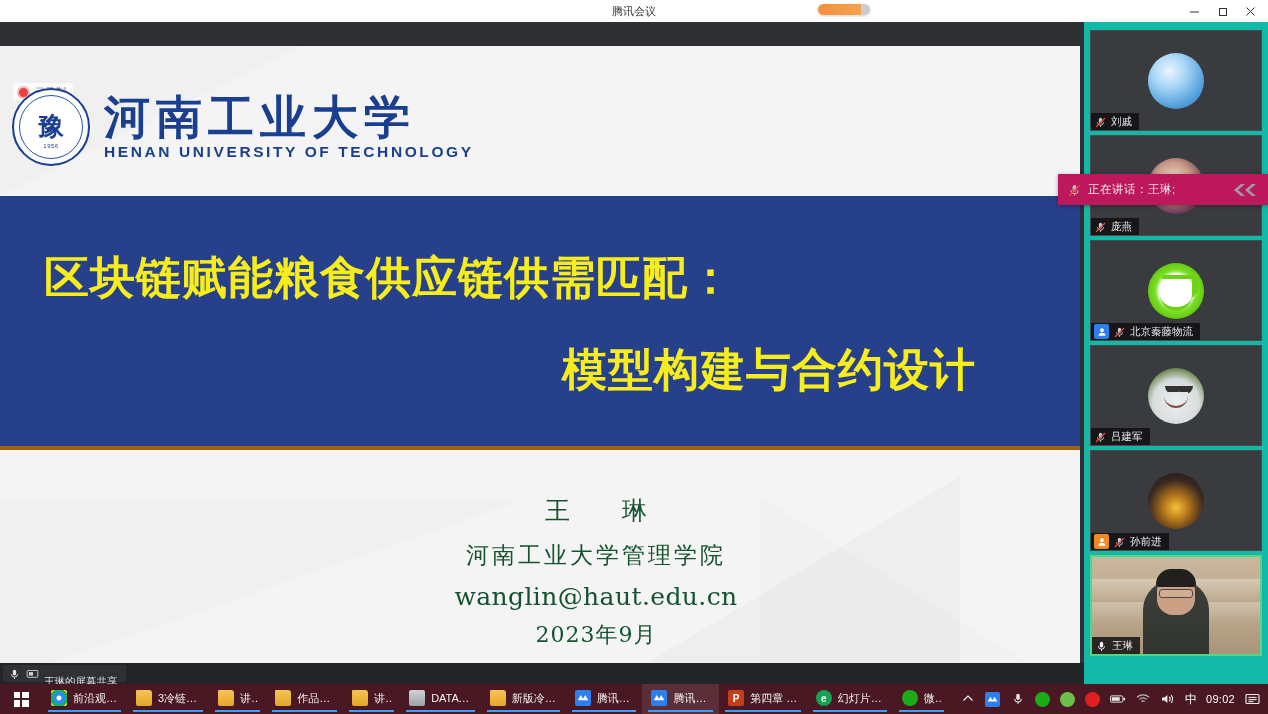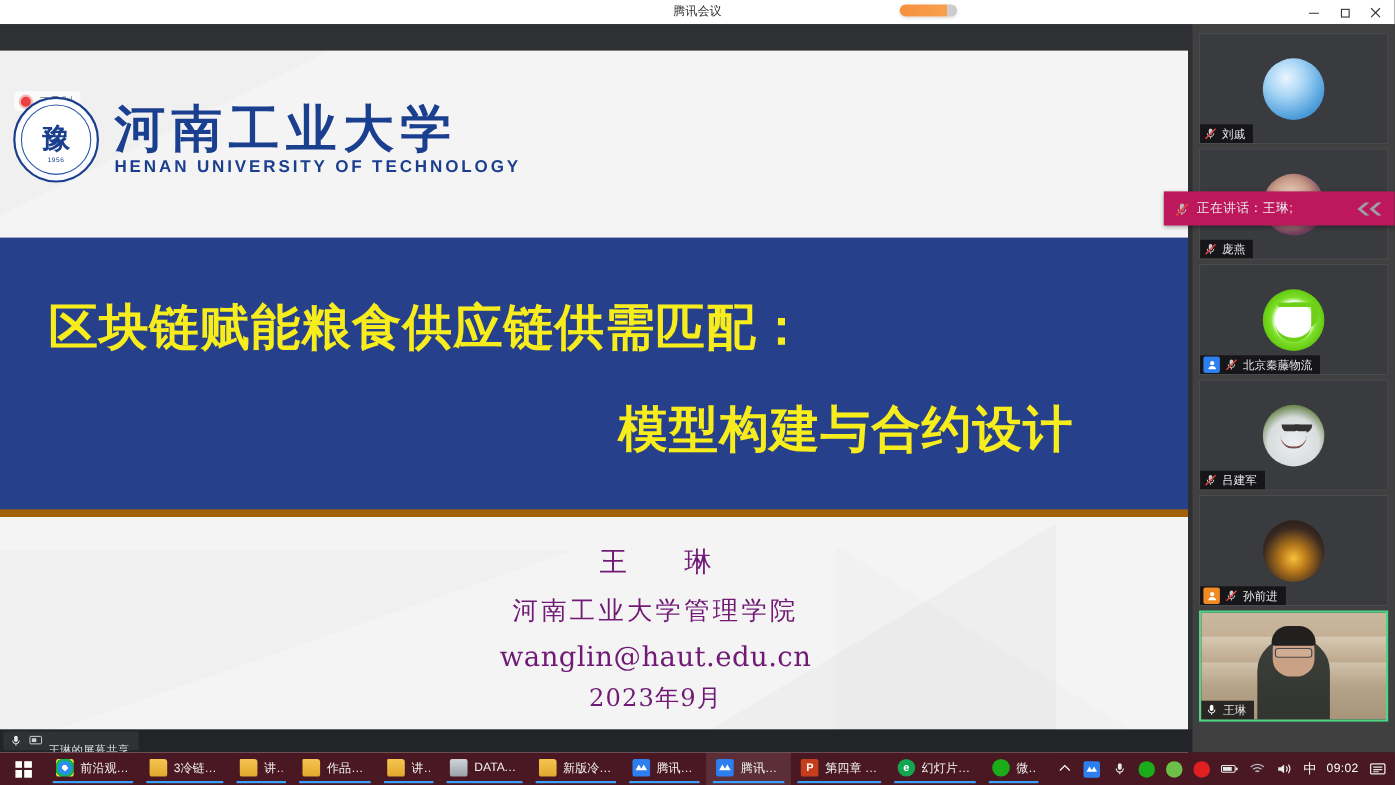--- a/index.html
+++ b/index.html
@@ -115,40 +115,40 @@
     font-family: "DejaVu Serif", serif;
     letter-spacing: 6px; line-height: 1.05;
   }
   .logo-en {
     font-size: 15.5px; font-weight: bold; color: #1b3f8f;
     letter-spacing: 2.6px;
   }
 
   
   .title-band {
-    position: absolute; left: 0; top: 170px; width: 1080px; height: 254px;
+    position: absolute; left: 0; top: 150px; width: 1080px; height: 254px;
     background: #27408b;
-    border-bottom: 7px solid #a16207;
+    border-bottom: 4px solid #a16207;
   }
   .title-line {
     position: absolute;
     color: #f7ec1c; font-weight: bold;
     font-family: "DejaVu Sans", sans-serif;
     font-size: 45px; letter-spacing: 1px;
     white-space: nowrap;
   }
   .title-line-1 { left: 44px; top: 52px; }
   .title-line-2 { left: 562px; top: 144px; }
 
   
   .author-block {
     position: absolute; left: 0; top: 448px; width: 1192px;
     text-align: center;
     font-family: "DejaVu Serif", serif;
-    color: #701a75;
+    color: #14532d;
   }
   .author-name {
     font-size: 25px; letter-spacing: 22px; padding-left: 22px; margin-bottom: 13px;
   }
   .author-org { font-size: 23px; letter-spacing: 3px; margin-bottom: 11px; }
   .author-mail { font-size: 25px; letter-spacing: .4px; margin-bottom: 9px; }
   .author-date { font-size: 22px; letter-spacing: 1px; }
 
   
   .share-bar {
@@ -158,21 +158,21 @@
   .share-chip {
     display: flex; align-items: center; gap: 5px;
     background: #2f3134; height: 17px; padding: 0 8px 0 5px;
     margin-left: 3px; border-radius: 2px;
   }
   .share-chip span.t { font-size: 10.5px; color: #dcdde0; margin-top: 16px; }
 
   
   .rail {
     position: absolute; left: 1084px; top: 22px; width: 184px; height: 662px;
-    background: #404040; padding: 8px 6px 6px 6px;
+    background: #14b8a6; padding: 8px 6px 6px 6px;
     display: flex; flex-direction: column; gap: 4px;
   }
   .tile {
     position: relative; width: 172px; height: 101px;
     background: #3a3b3f; border: 1px solid #4a4b4f;
     overflow: hidden; flex: none;
   }
   .tile.active { border: 2px solid #4fd687; }
   .avatar {
     position: absolute; left: 50%; top: 50%; transform: translate(-50%,-50%);

